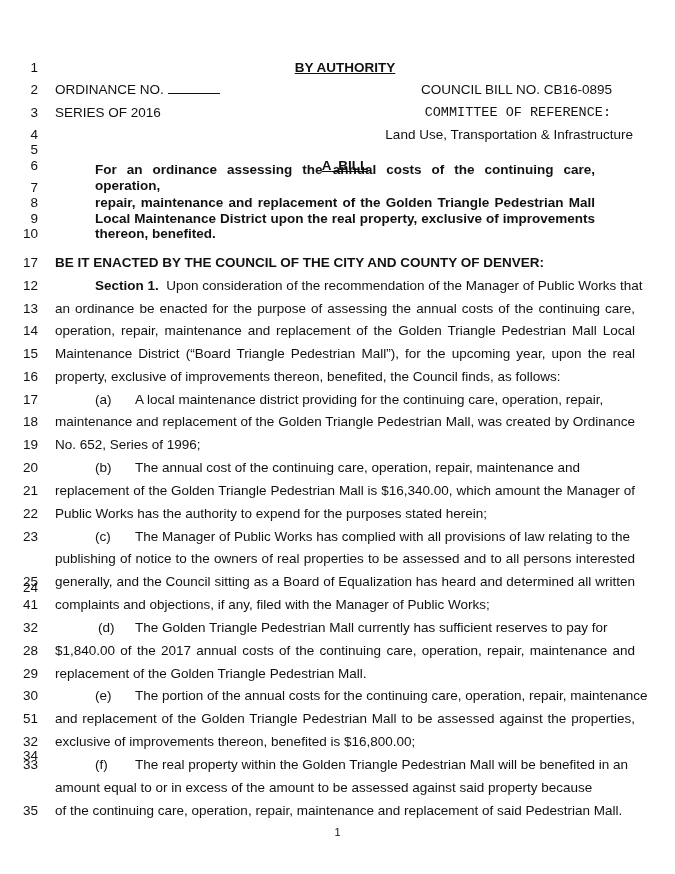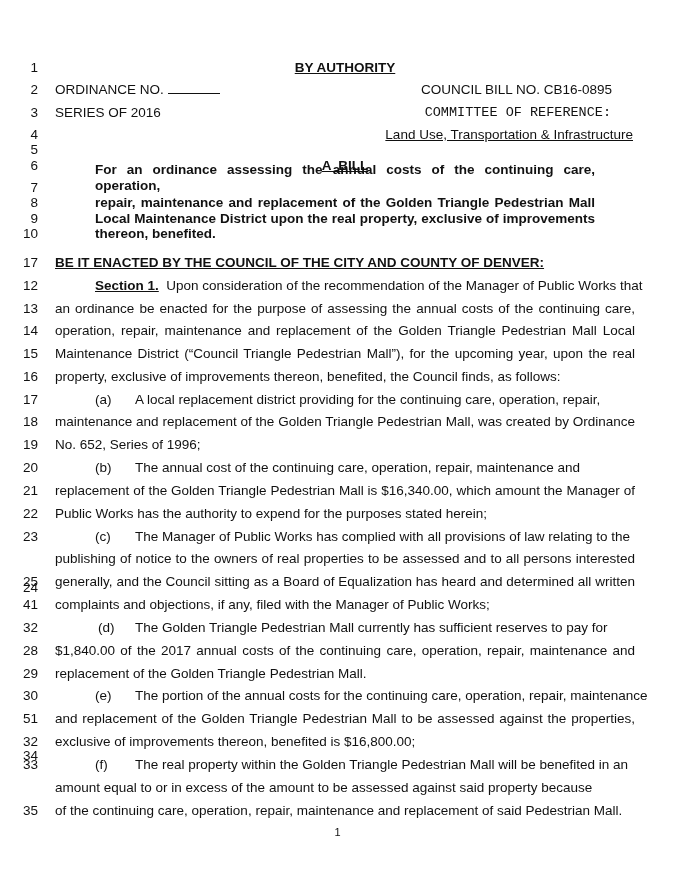--- a/index.html
+++ b/index.html
@@ -3,21 +3,21 @@
 <meta charset="utf-8">
 <style>
   html, body { margin:0; padding:0; background:#ffffff; }
   body { width:675px; height:874px; position:relative; overflow:hidden;
          font-family:"Liberation Sans", sans-serif; color:#111; }
   .ln { position:absolute; left:14px; width:24px; text-align:right; font-size:13.5px; line-height:16px; }
   .row { position:absolute; left:55px; width:580px; font-size:13.5px; line-height:16px; white-space:nowrap; }
   .j { text-align:justify; text-align-last:justify; white-space:normal; }
   .c { text-align:center; }
   .r { text-align:right; }
-  .b { font-weight:bold;text-decoration:underline; }
+  .b { font-weight:bold; }
   .u { text-decoration:underline; }
   .title { position:absolute; left:95px; width:500px; font-size:13.5px; line-height:15.5px; font-weight:bold; }
   .ind { display:inline-block; width:40px; }
   .sub { display:inline-block; width:40px; }
   .pg { position:absolute; left:0; width:675px; text-align:center; font-size:11px; }
   span.blank { display:inline-block; width:52px; border-bottom:1px solid #111; height:11px; vertical-align:baseline; }
 </style>
 </head>
 <body>
 
@@ -62,41 +62,41 @@
   </div>
 
   <div class="row c b u" style="top:60px">BY AUTHORITY</div>
   <div class="row" style="top:82px">
     <span>ORDINANCE NO.</span>
     <span class="blank"></span>
   </div>
   <div class="row r" style="top:82px; left:55px; width:557px;">COUNCIL BILL NO. CB16-0895</div>
   <div class="row" style="top:105px">SERIES OF 2016</div>
   <div class="row r" style="top:105px; width:556px;font-family:Liberation Mono, monospace;">COMMITTEE OF REFERENCE:</div>
-  <div class="row r" style="top:127px; width:578px;text-decoration:underline;">Land Use, Transportation &amp; Infrastructure</div>
+  <div class="row r" style="top:127px; width:578px;">Land Use, Transportation &amp; Infrastructure</div>
 
   <div class="row c b u" style="top:158px; left:55px; width:580px; white-space:pre;">A  BILL</div>
 
   <div class="title j" style="top:162px">For an ordinance assessing the annual costs of the continuing care, operation,</div>
   <div class="title j" style="top:195px">repair, maintenance and replacement of the Golden Triangle Pedestrian Mall</div>
   <div class="title j" style="top:211px">Local Maintenance District upon the real property, exclusive of improvements</div>
   <div class="title" style="top:226px">thereon, benefited.</div>
 
   <div class="row b" style="top:255px">BE IT ENACTED BY THE COUNCIL OF THE CITY AND COUNTY OF DENVER:</div>
 
   <div class="row" style="top:278px">
     <span class="ind"></span><span class="b">Section 1.</span>&nbsp;&nbsp;<span>Upon consideration of the recommendation of the Manager of Public Works that</span>
   </div>
   <div class="row j" style="top:301px">an ordinance be enacted for the purpose of assessing the annual costs of the continuing care,</div>
   <div class="row j" style="top:323px">operation, repair, maintenance and replacement of the Golden Triangle Pedestrian Mall Local</div>
-  <div class="row j" style="top:346px">Maintenance District (“Council Triangle Pedestrian Mall”), for the upcoming year, upon the real</div>
+  <div class="row j" style="top:346px">Maintenance District (“Board Triangle Pedestrian Mall”), for the upcoming year, upon the real</div>
   <div class="row" style="top:369px">property, exclusive of improvements thereon, benefited, the Council finds, as follows:</div>
 
   <div class="row" style="top:392px">
-    <span class="ind"></span><span class="sub">(a)</span><span>A local replacement district providing for the continuing care, operation, repair,</span>
+    <span class="ind"></span><span class="sub">(a)</span><span>A local maintenance district providing for the continuing care, operation, repair,</span>
   </div>
   <div class="row j" style="top:414px">maintenance and replacement of the Golden Triangle Pedestrian Mall, was created by Ordinance</div>
   <div class="row" style="top:437px">No. 652, Series of 1996;</div>
 
   <div class="row" style="top:460px">
     <span class="ind"></span><span class="sub">(b)</span><span>The annual cost of the continuing care, operation, repair, maintenance and</span>
   </div>
   <div class="row j" style="top:483px">replacement of the Golden Triangle Pedestrian Mall is $16,340.00, which amount the Manager of</div>
   <div class="row" style="top:506px">Public Works has the authority to expend for the purposes stated herein;</div>
 

